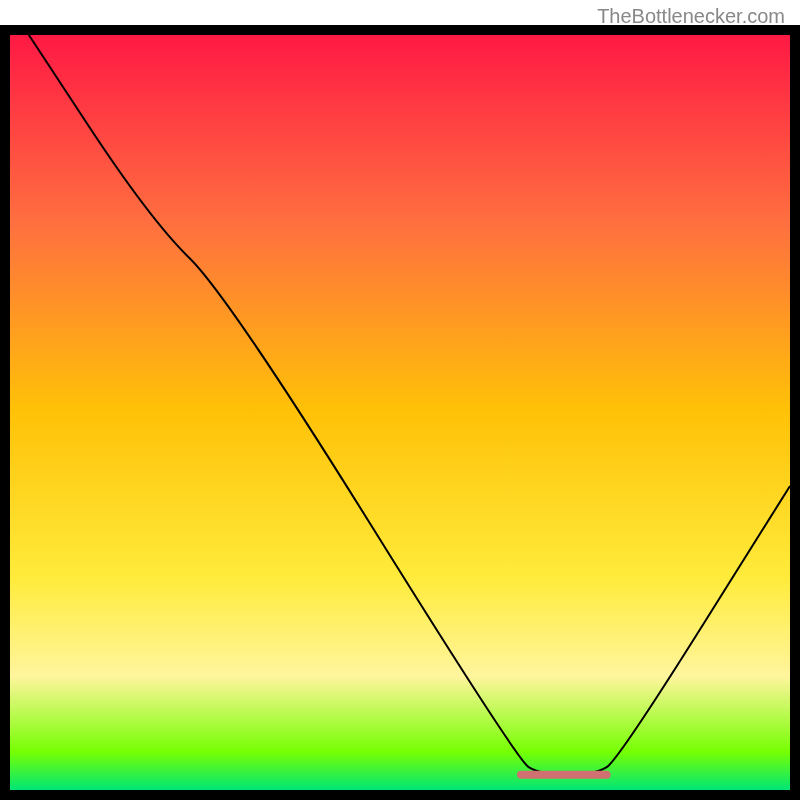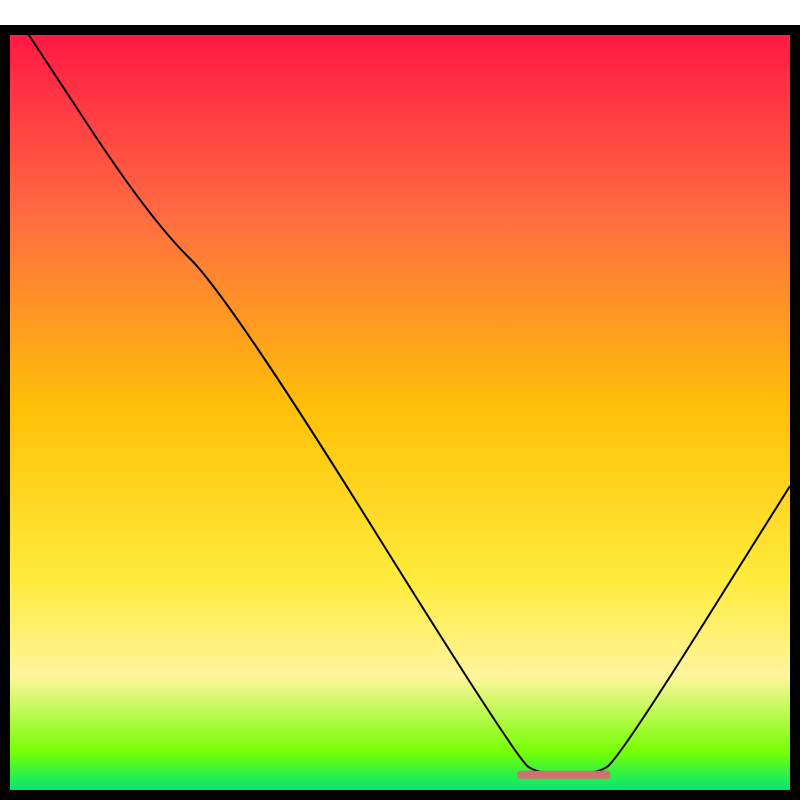--- a/index.html
+++ b/index.html
@@ -25,20 +25,21 @@
     z-index: 10;
   }
   svg {
     display: block;
   }
 </style>
 </head>
 <body>
 
 <div class="chart-container">
+  <div class="watermark">TheBottlenecker.com</div>
   <svg width="800" height="800" viewBox="0 0 800 800">
     <defs>
       <linearGradient id="bgGradient" x1="0%" y1="0%" x2="0%" y2="100%">
       <stop offset="0%" stop-color="#ff1744"></stop>
           <stop offset="25%" stop-color="#ff6e40"></stop>
           <stop offset="50%" stop-color="#ffc107"></stop>
           <stop offset="72%" stop-color="#ffeb3b"></stop>
           <stop offset="85%" stop-color="#fff59d"></stop>
           <stop offset="95%" stop-color="#76ff03"></stop>
           <stop offset="100%" stop-color="#00e676"></stop>

